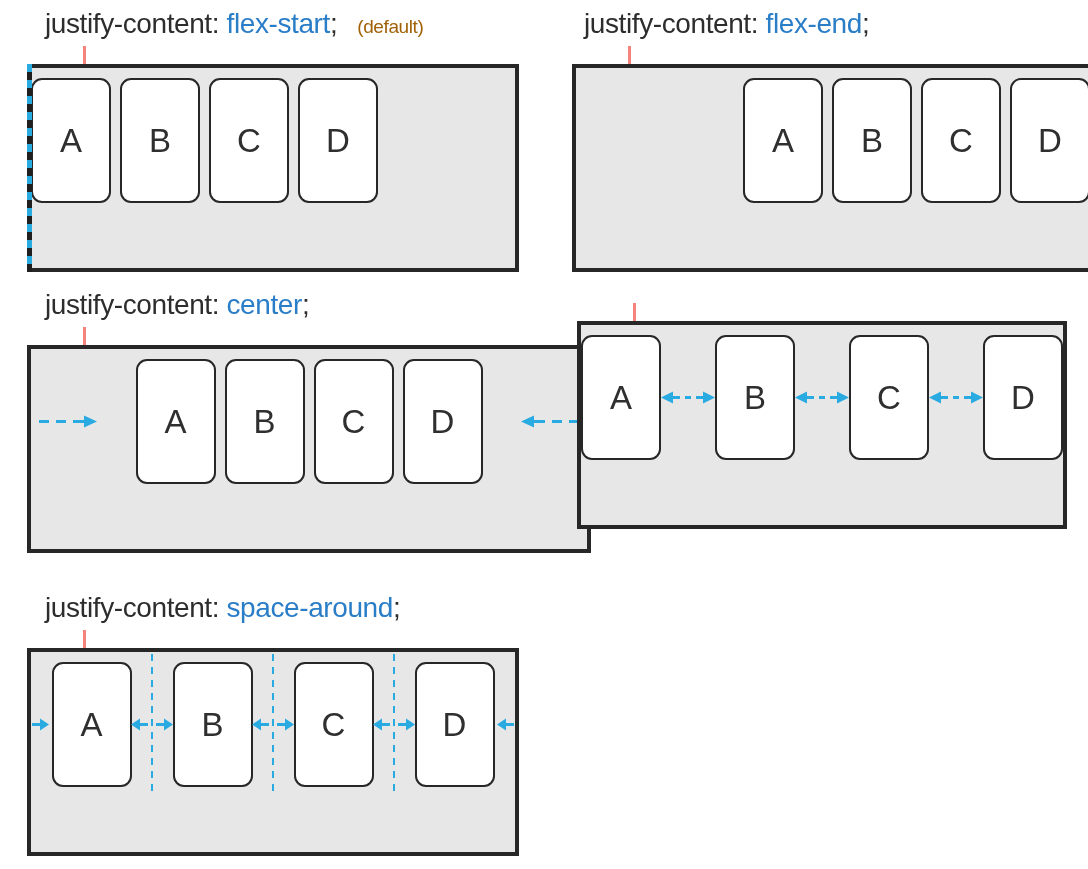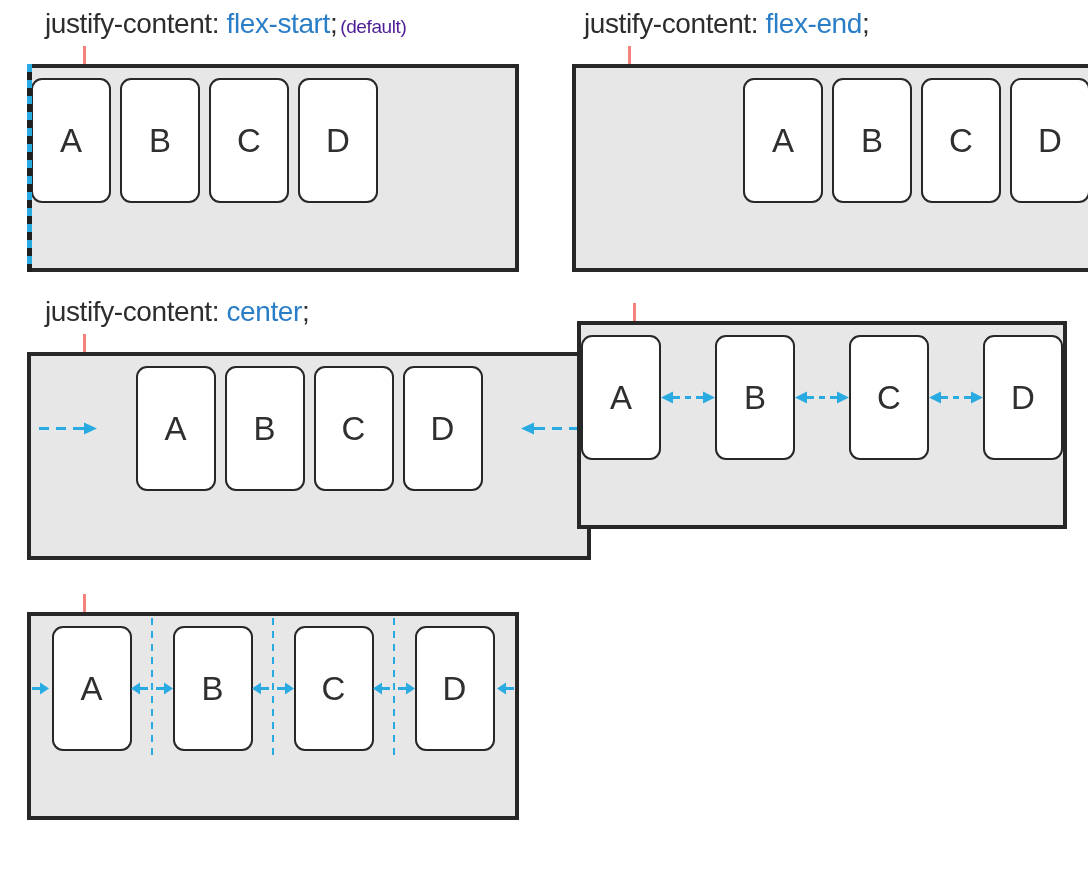--- a/index.html
+++ b/index.html
@@ -8,21 +8,21 @@
     position:relative; width:1088px; height:869px; overflow:hidden;
     font-family:"Liberation Sans", "DejaVu Sans", sans-serif;
     background:#ffffff;
   }
   .panel { position:absolute; }
   .panel-title {
     height:36px; line-height:36px; font-size:28px; color:#2d2d2d;
     letter-spacing:-0.4px; white-space:nowrap;
   }
   .panel-title .val { color:#2a7dc7;margin-top:48px; }
-  .panel-title .note { font-size:19px; color:#4c1d95; margin-left:3px; }
+  .panel-title .note { font-size:19px; color:#a16207; margin-left:20px; }
   .tick {
     display:block; width:3px; height:18px; margin-top:4px; margin-left:56px;
     background:#f4837d;
   }
   .flex-container {
     position:relative; border:4px solid #272727; background:#e7e7e7;
     padding-top:10px; height:190px; display:flex; align-items:flex-start;
   }
   .col-l .panel-title { margin-left:18px; }
   .col-r .panel-title { margin-left:12px; }
@@ -73,21 +73,21 @@
     <span class="tick"></span>
     <div class="flex-container jc-end">
       <div class="edge-dash right"></div>
       <div class="item">A</div>
       <div class="item">B</div>
       <div class="item">C</div>
       <div class="item">D</div>
     </div>
   </div>
 
-  <div class="panel col-l" style="left:27px; top:294px; width:564px;">
+  <div class="panel col-l" style="left:27px; top:287px; width:564px;">
     <div class="panel-title"><span>justify-content: </span><span class="val">center</span><span>;</span></div>
     <span class="tick"></span>
     <div class="flex-container jc-center">
       <span class="abs" style="left:8px; top:66px;">
         <svg width="58" height="13" viewBox="0 0 58 13" fill="#29abe2">
             <rect x="0" y="5" width="10" height="3"></rect>
             <rect x="17" y="5" width="10" height="3"></rect>
             <rect x="34" y="5" width="11" height="3"></rect>
             <polygon points="45,0.5 58,6.5 45,12.5"></polygon>
           </svg>
@@ -138,20 +138,21 @@
             <rect x="24" y="5" width="6" height="3"></rect>
             <rect x="35" y="5" width="7" height="3"></rect>
             <polygon points="42,0.5 54,6.5 42,12.5"></polygon>
           </svg>
       </span>
       <div class="item">D</div>
     </div>
   </div>
 
   <div class="panel col-l" style="left:27px; top:590px; width:492px;">
+    <div class="panel-title"><span>justify-content: </span><span class="val">space-around</span><span>;</span></div>
     <span class="tick"></span>
     <div class="flex-container jc-around">
 
       <span class="abs" style="left:1px; top:66px;">
         <svg width="17" height="13" viewBox="0 0 17 13" fill="#29abe2">
             <rect x="0" y="5" width="8" height="3"></rect>
             <polygon points="8,0.5 17,6.5 8,12.5"></polygon>
           </svg>
       </span>
       <span class="abs" style="right:1px; top:66px;">

